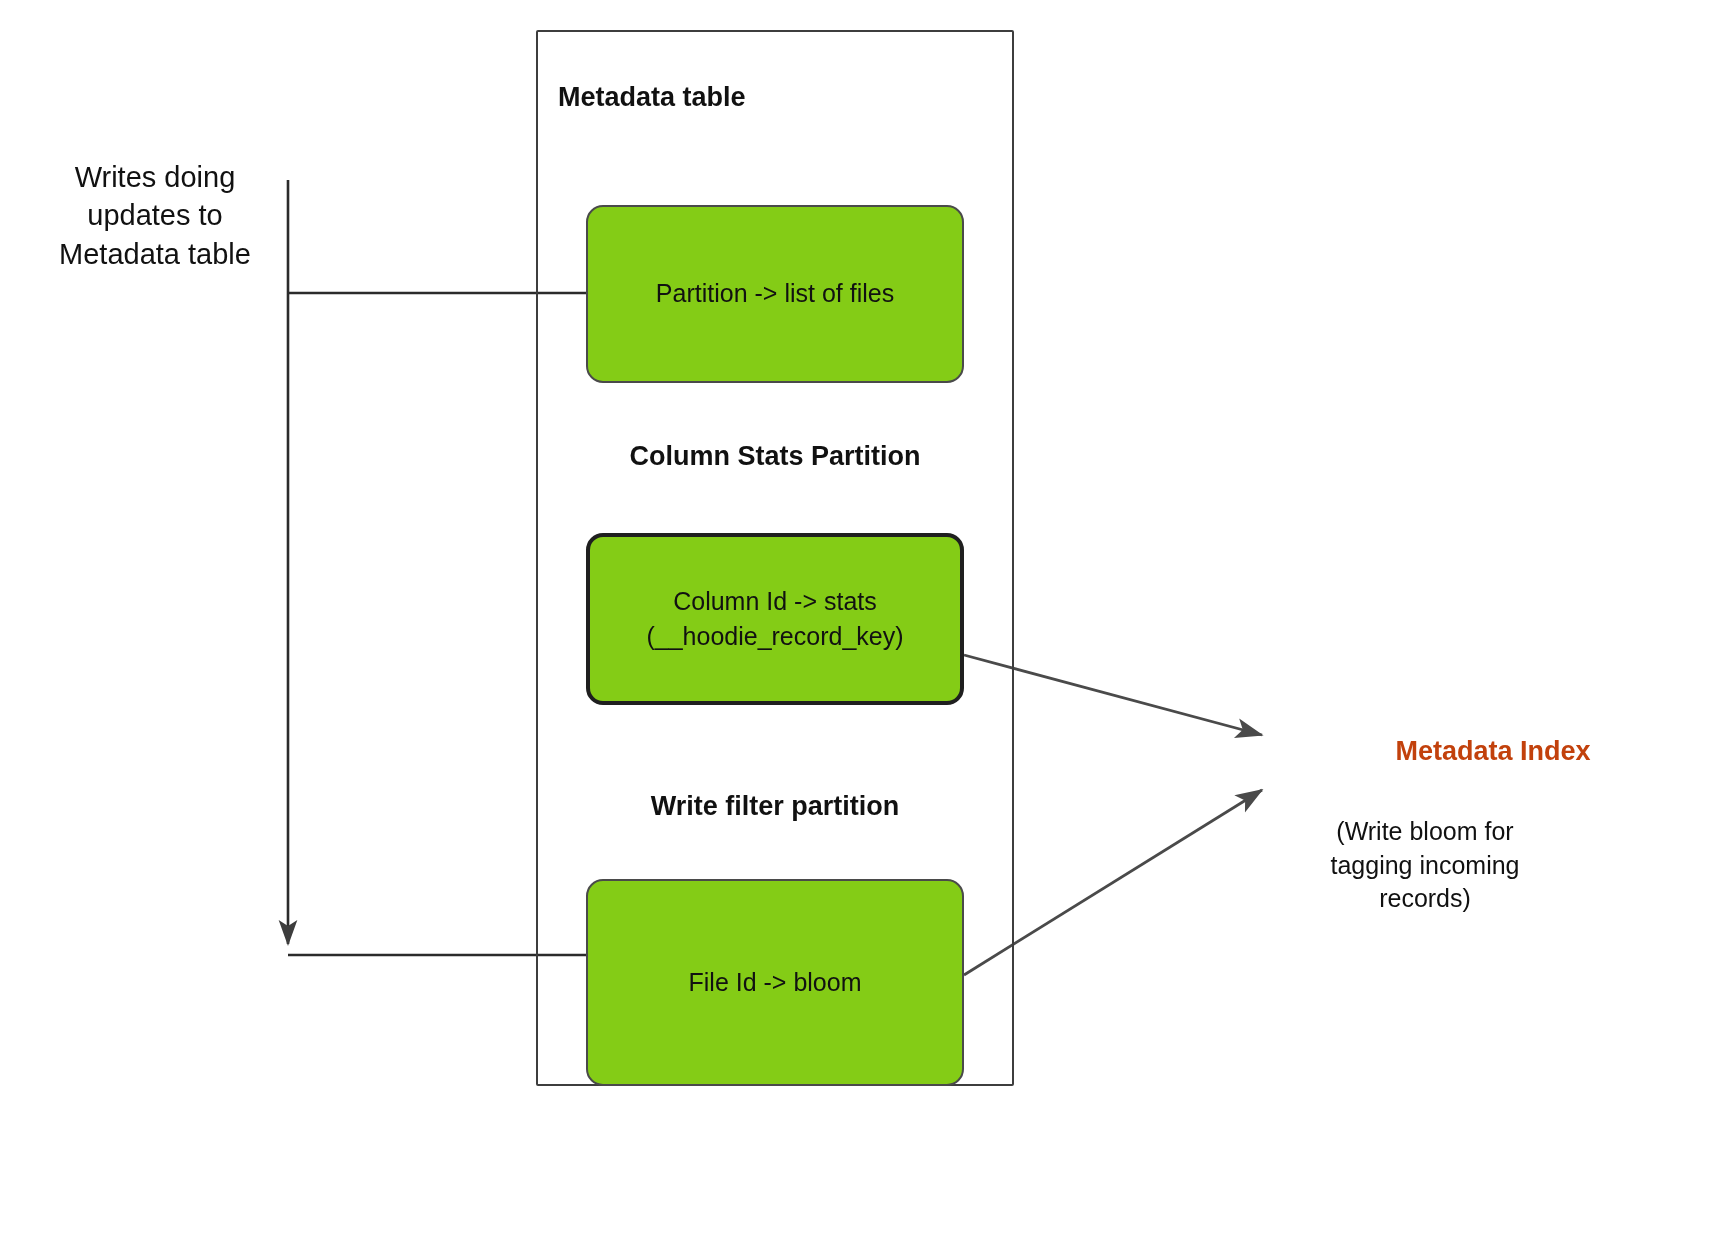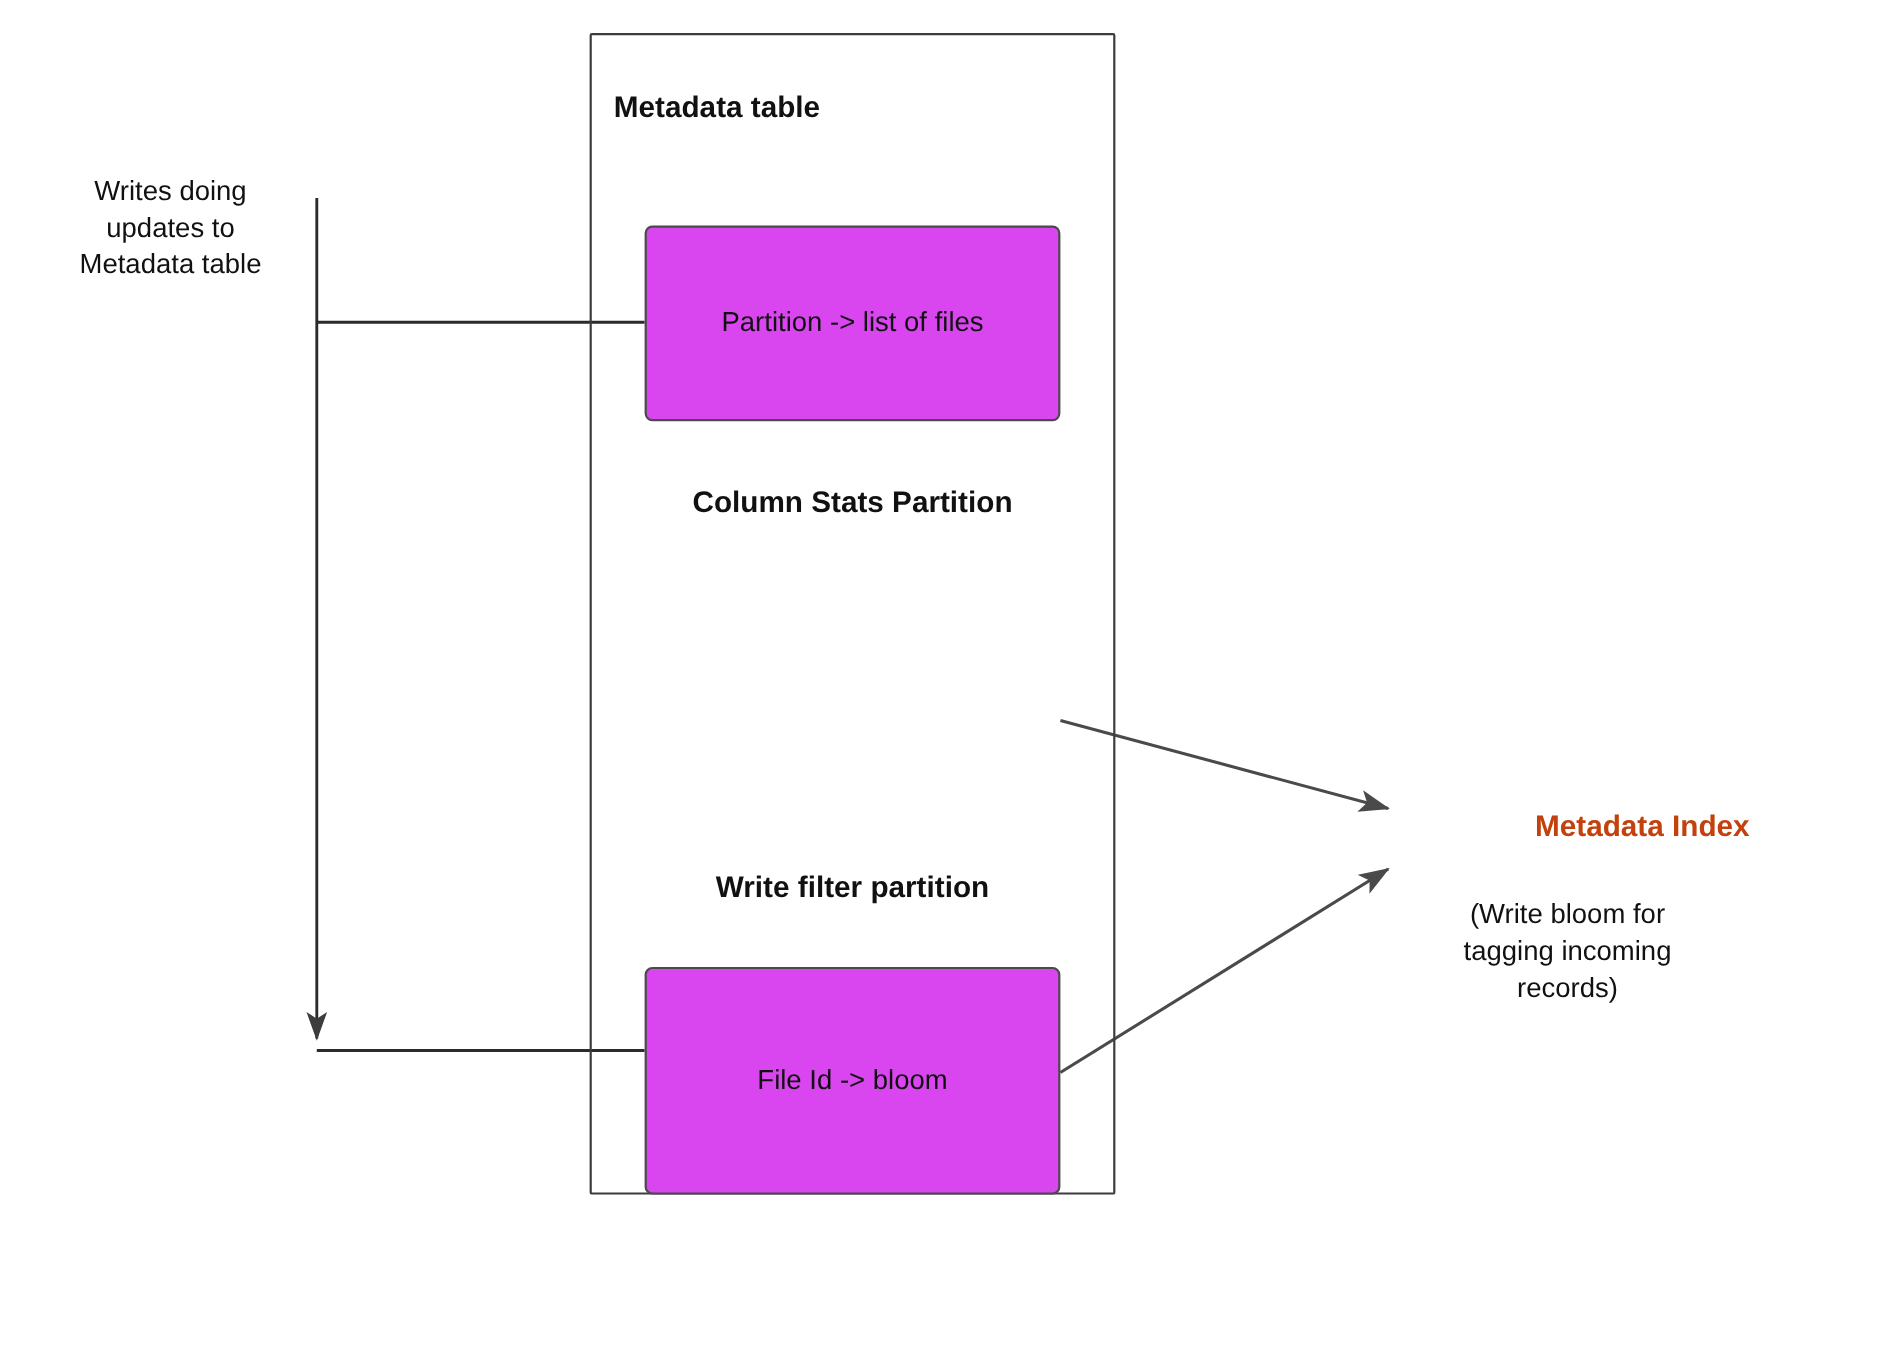--- a/index.html
+++ b/index.html
@@ -31,21 +31,21 @@
     position: absolute;
     text-align: center;
     line-height: 1.32;
     white-space: pre-line;
   }
 
   .writes-label {
     left: 10px;
     top: 158px;
     width: 290px;
-    font-size: 25px;
+    font-size: 29px;
     font-weight: 400;
     color: #111111;
   }
 
   
   .outer-box {
     position: absolute;
     left: 536px;
     top: 30px;
     width: 478px;
@@ -77,22 +77,22 @@
     line-height: 1.42;
   }
   .sect-files   { left: 585px; top: 148px; }
   .sect-stats   { left: 585px; top: 437px; }
   .sect-bloom   { left: 585px; top: 787px; }
 
   
   .inner-box {
     position: absolute;
     border: 2.5px solid #4a4a4a;
-    border-radius: 7px;
-    background: #d946ef;
+    border-radius: 17px;
+    background: #84cc16;
     box-sizing: border-box;
     display: flex;
     align-items: center;
     justify-content: center;
   }
   .inner-box.emph { border-width: 4px; border-color: #1f1f1f; }
 
   .box-files { left: 586px; top: 205px;  width: 378px; height: 178px; }
   .box-stats { left: 586px; top: 533px;  width: 378px; height: 172px; }
   .box-bloom { left: 586px; top: 879px;  width: 378px; height: 207px; }
@@ -163,20 +163,24 @@
   <div class="outer-box"></div>
 
   <div class="outer-title">Metadata table</div>
 
   <div class="inner-box box-files">
     <span class="inner-text">Partition -&gt; list of files</span>
   </div>
 
   <div class="sect-title sect-stats">Column Stats
 Partition</div>
+  <div class="inner-box emph box-stats">
+    <span class="inner-text">Column Id  -&gt; stats
+(__hoodie_record_key)</span>
+  </div>
 
   <div class="sect-title sect-bloom">Write filter
 partition</div>
   <div class="inner-box box-bloom">
     <span class="inner-text">File Id -&gt; bloom</span>
   </div>
 
   <div class="index-title">Metadata Index</div>
   <div class="index-caption">(Write bloom for
 tagging incoming

